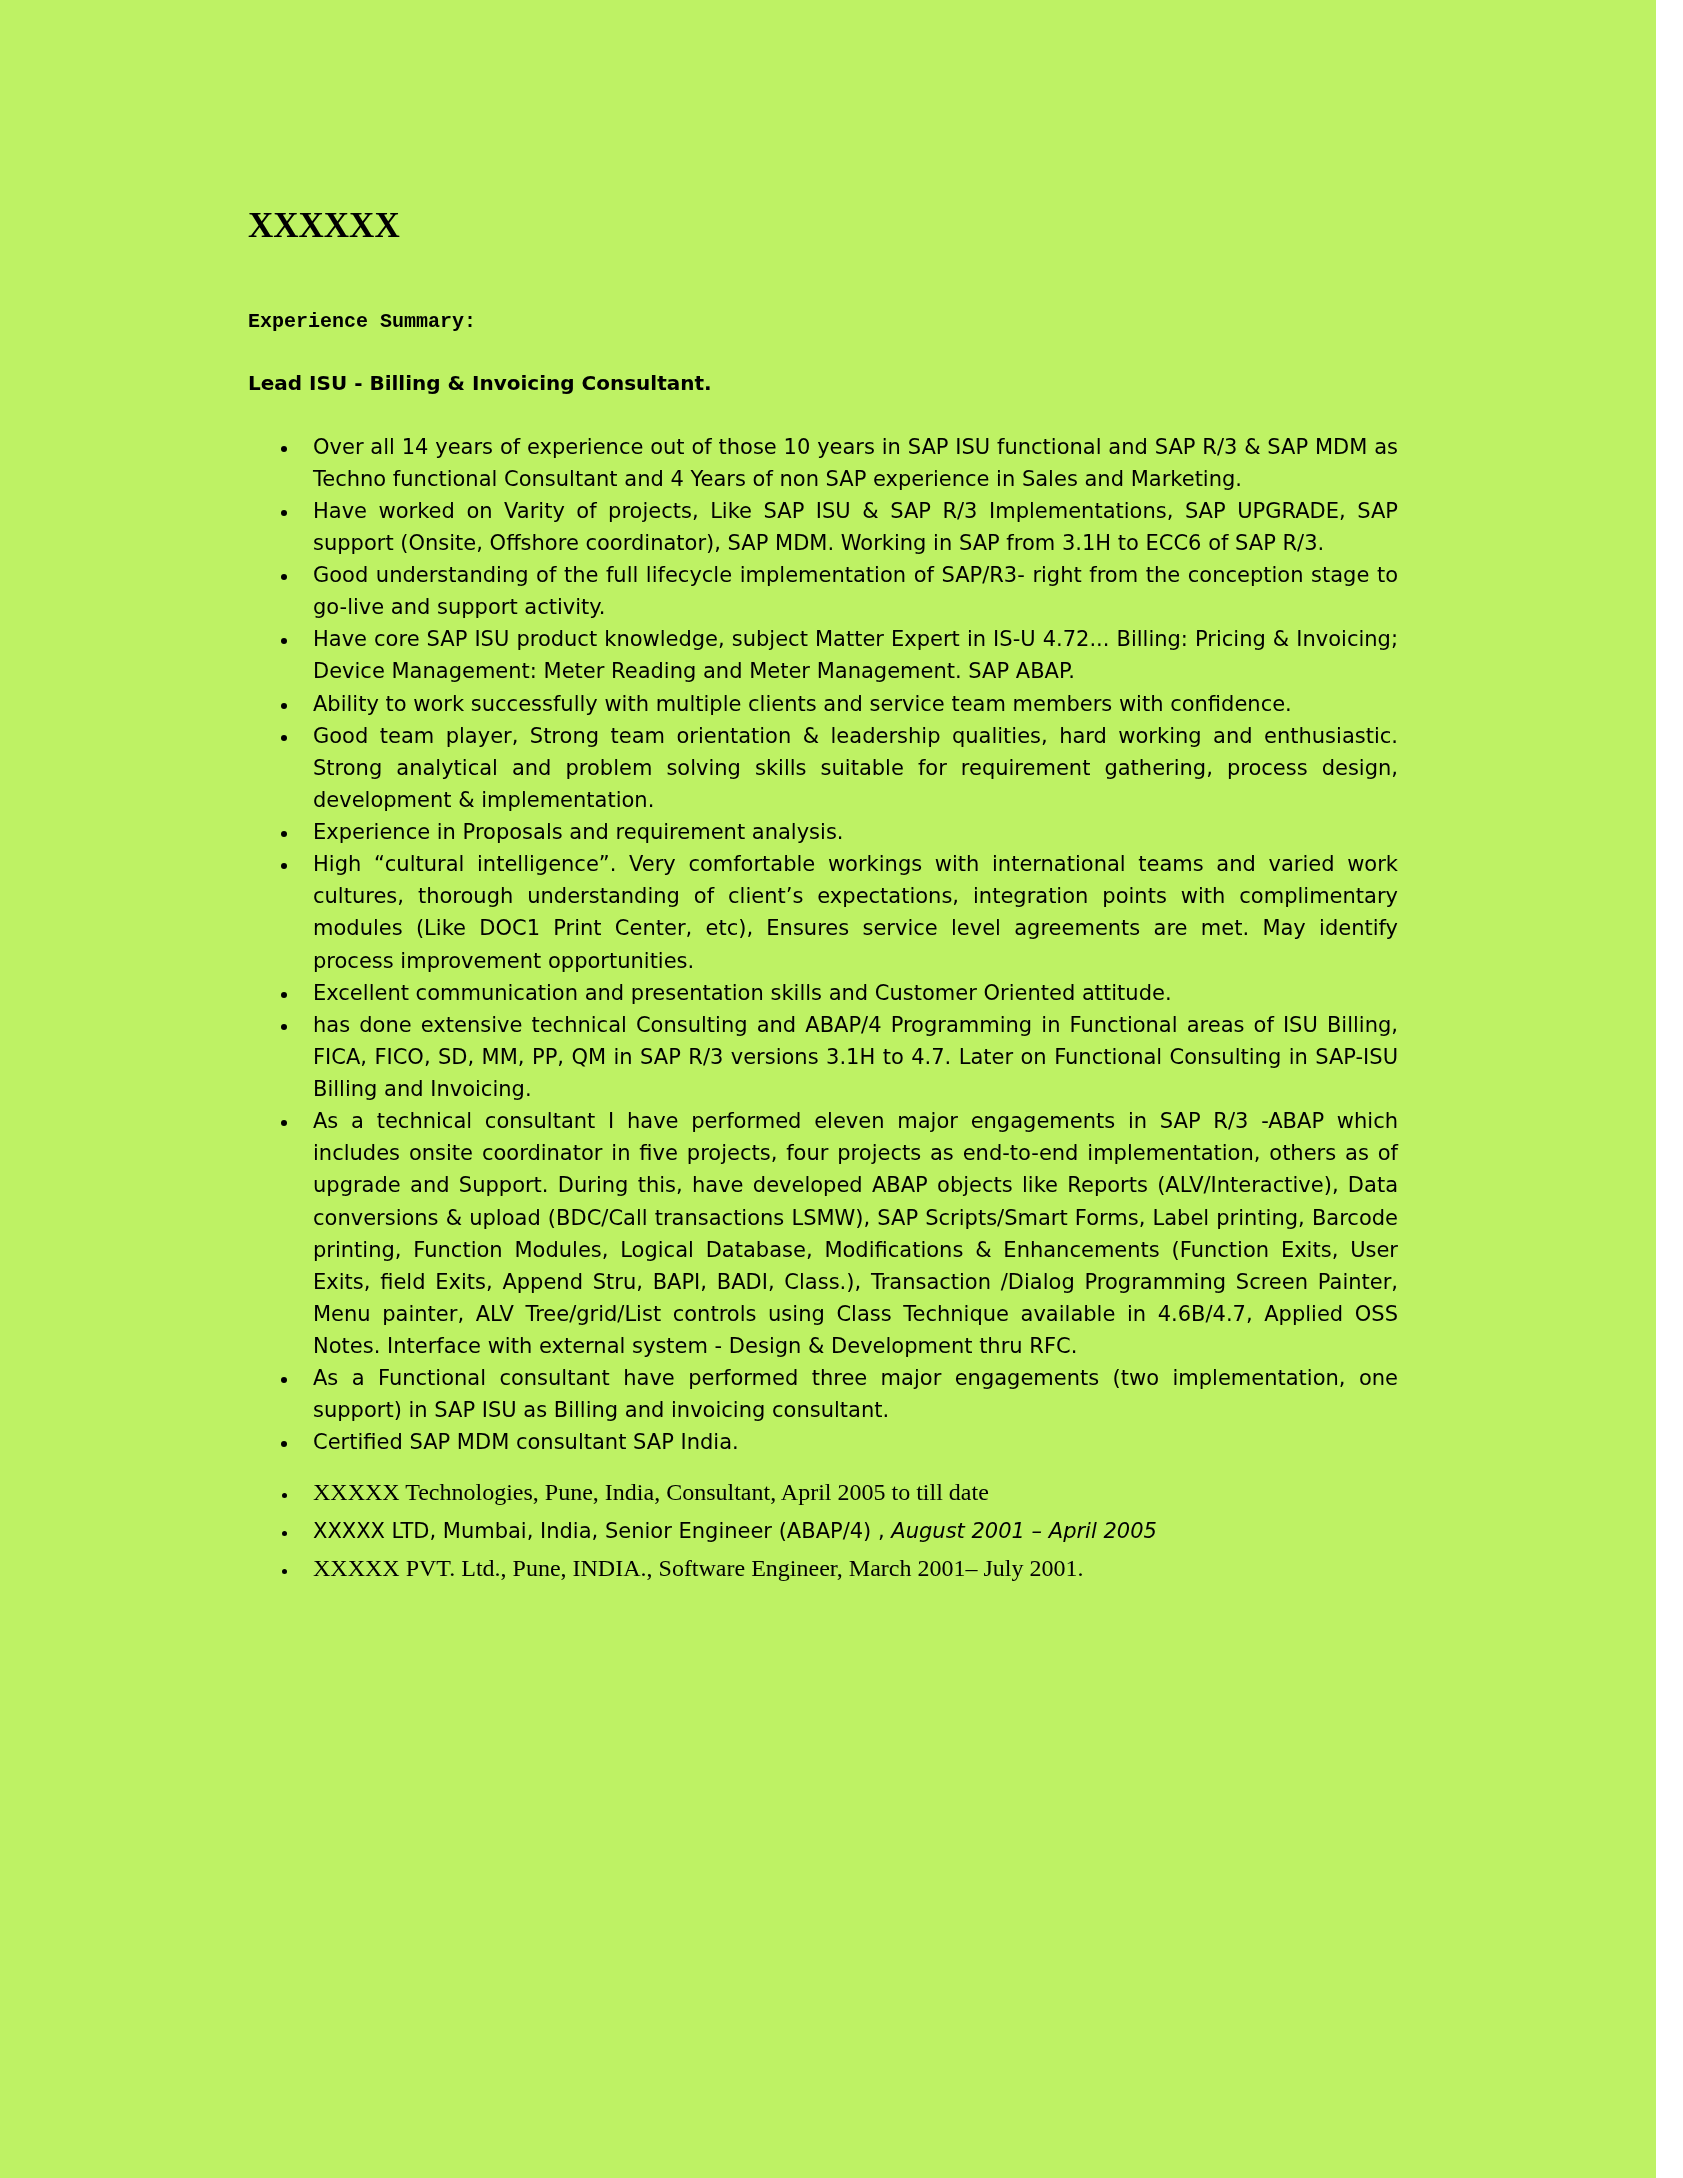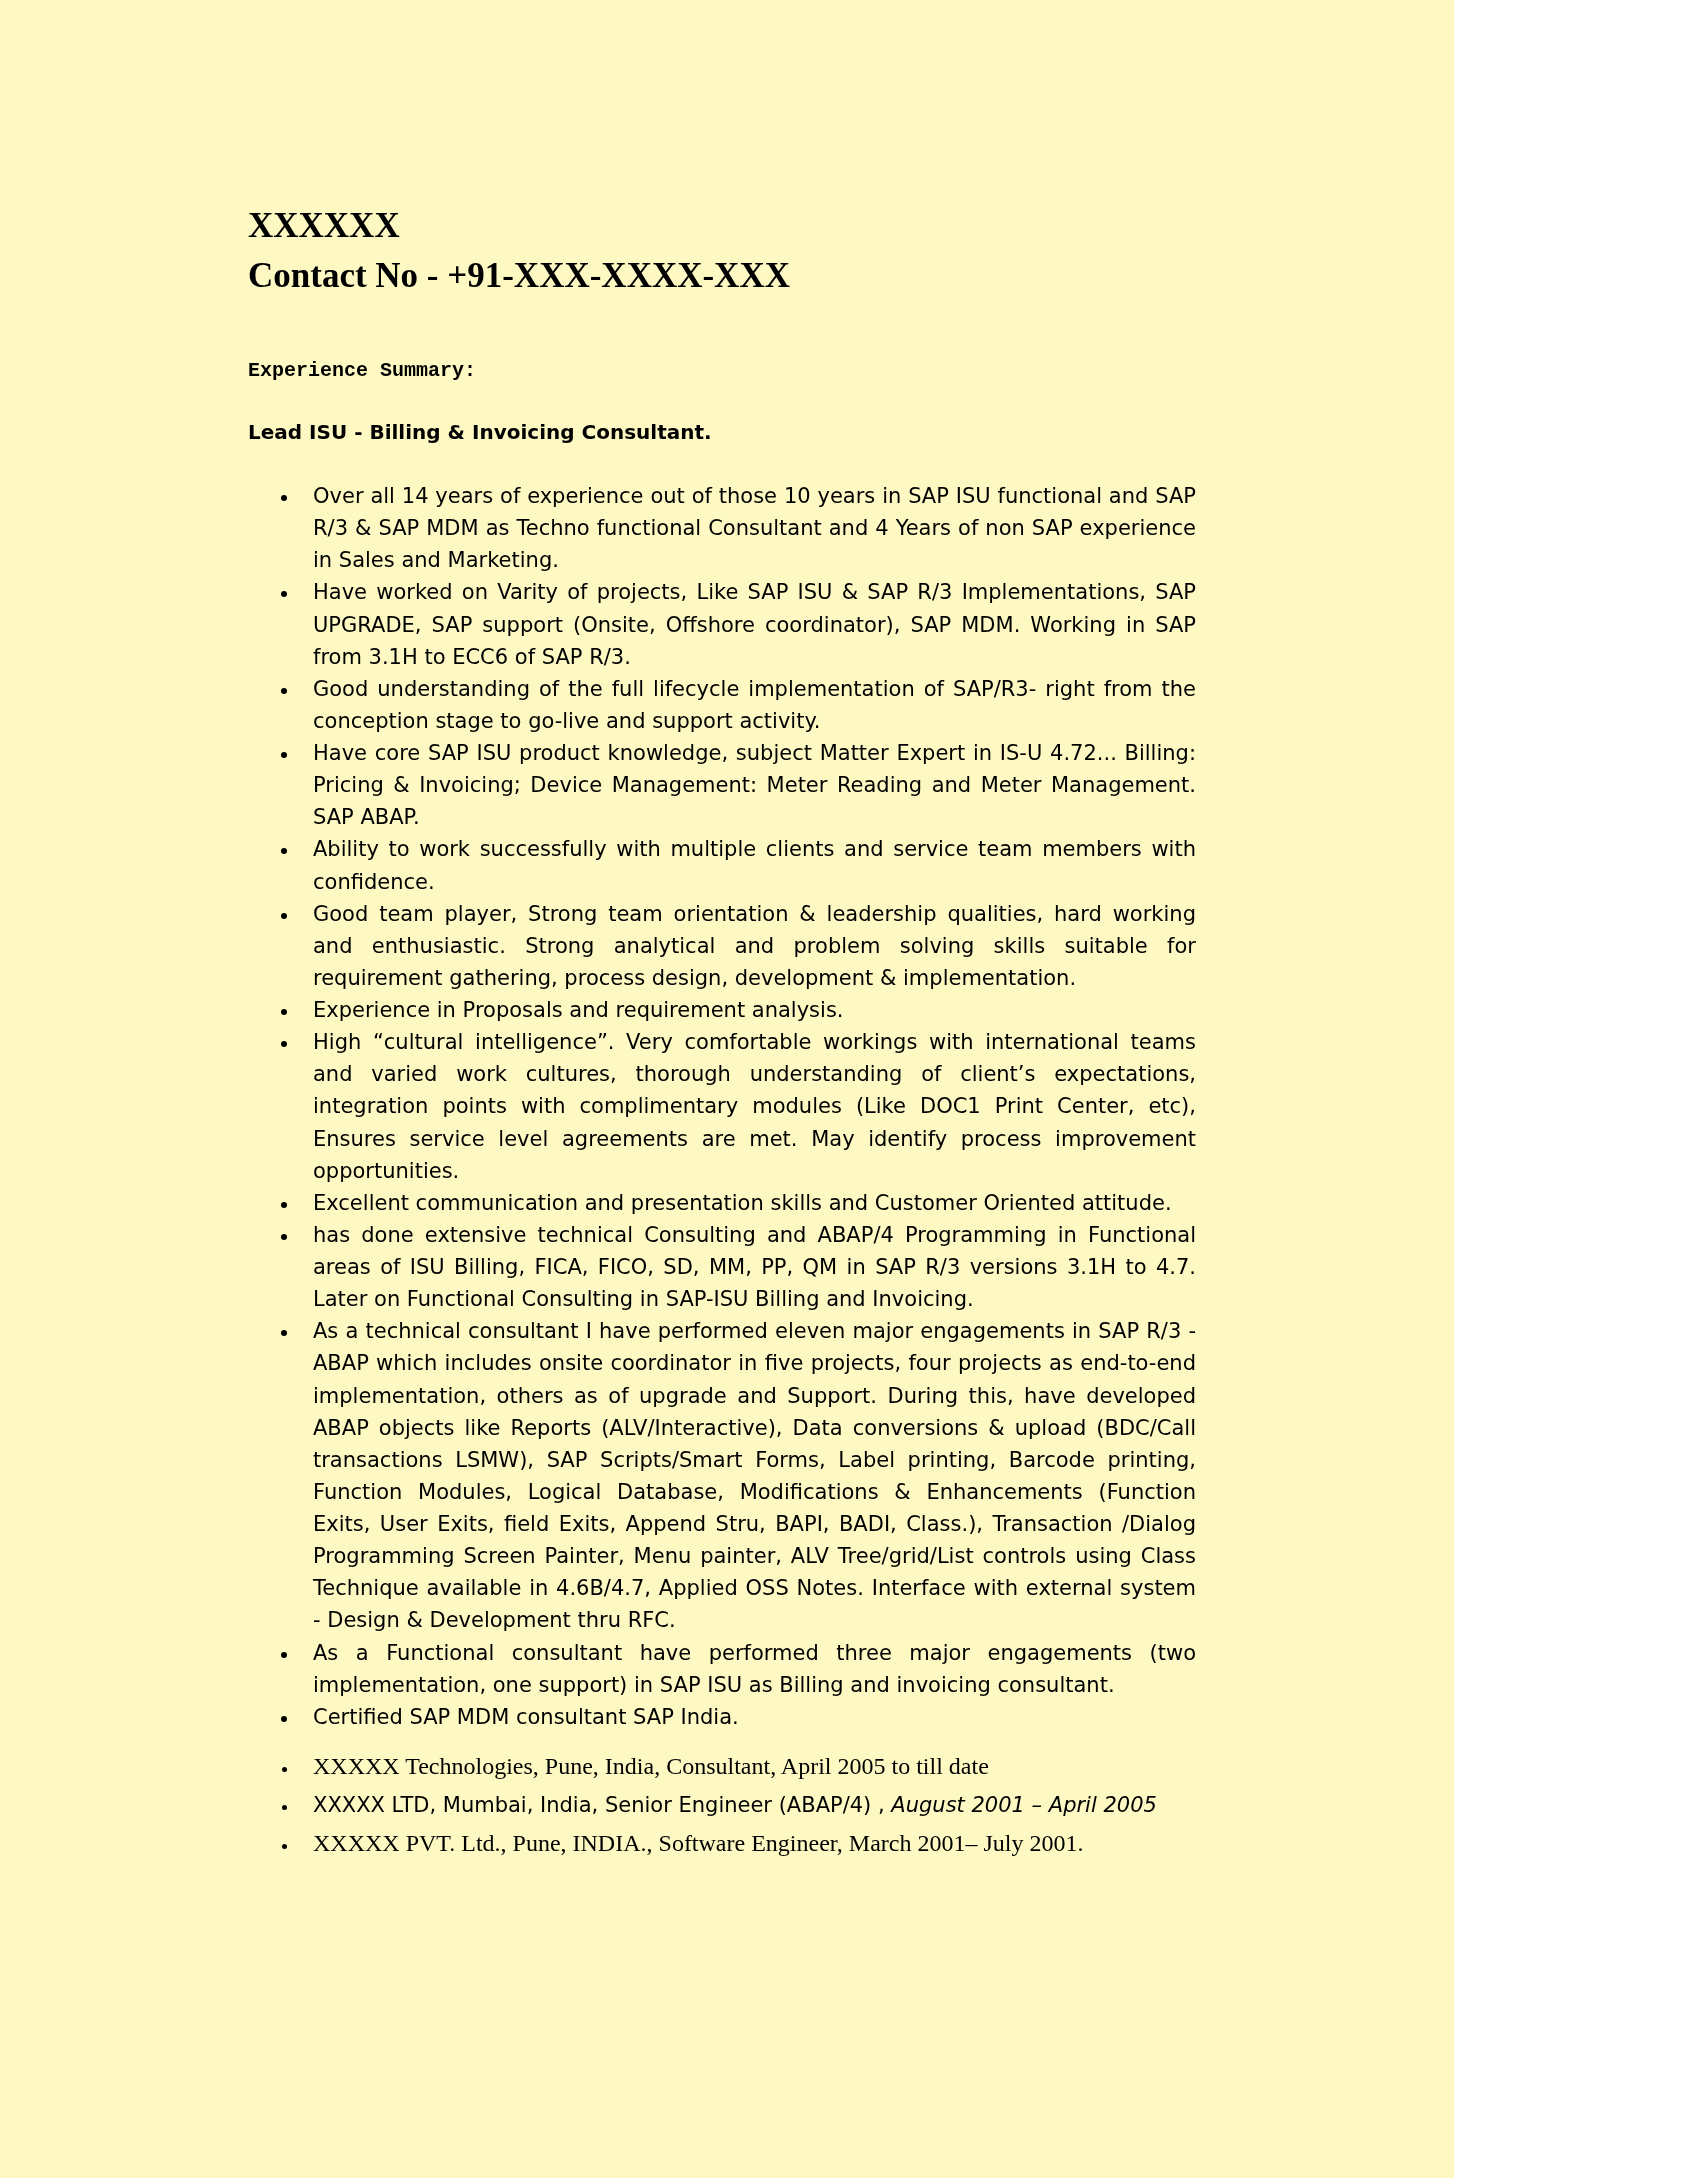--- a/index.html
+++ b/index.html
@@ -1,20 +1,20 @@
 <!DOCTYPE html>
 <html><head>
 <meta charset="utf-8">
 <style>
   html,body { margin:0; padding:0; background:#ffffff; }
   .page {
     position:relative;
-    width:1454px;
+    width:1656px;
     height:2178px;
-    background:#fef9c3;
+    background:#bef264;
     box-sizing:border-box;
     padding:203px 246px 0 248px;
     font-family:"DejaVu Sans", sans-serif;
     color:#000000;
   }
   .doc-name {
     font-family:"Liberation Serif", serif;
     font-weight:bold;
     font-size:35px;
     line-height:1.3;
@@ -82,21 +82,20 @@
     font-style:italic;
     font-size:21px;
   }
 </style>
 </head>
 <body>
 
 <div class="page">
 
   <div class="doc-name">XXXXXX</div>
-  <div class="doc-contact">Contact No - +91-XXX-XXXX-XXX</div>
 
   <div class="section-label">Experience Summary:</div>
 
   <div class="role-title">Lead ISU - Billing &amp; Invoicing Consultant.</div>
 
   <ul class="summary-list">
     <li>Over all 14 years of experience out of those 10 years in SAP ISU functional and SAP R/3 &amp; SAP MDM as Techno functional Consultant and 4 Years of non SAP experience in Sales and Marketing.</li>
     <li>Have worked on Varity of projects, Like SAP ISU &amp; SAP R/3 Implementations, SAP UPGRADE, SAP support (Onsite, Offshore coordinator), SAP MDM. Working in SAP from  3.1H to ECC6 of SAP R/3.</li>
     <li>Good understanding of the full lifecycle implementation of SAP/R3- right from the conception stage to go-live and support activity.</li>
     <li>Have core SAP ISU product knowledge, subject Matter Expert in IS-U 4.72... Billing: Pricing &amp; Invoicing; Device Management: Meter Reading and Meter Management. SAP ABAP.</li>

